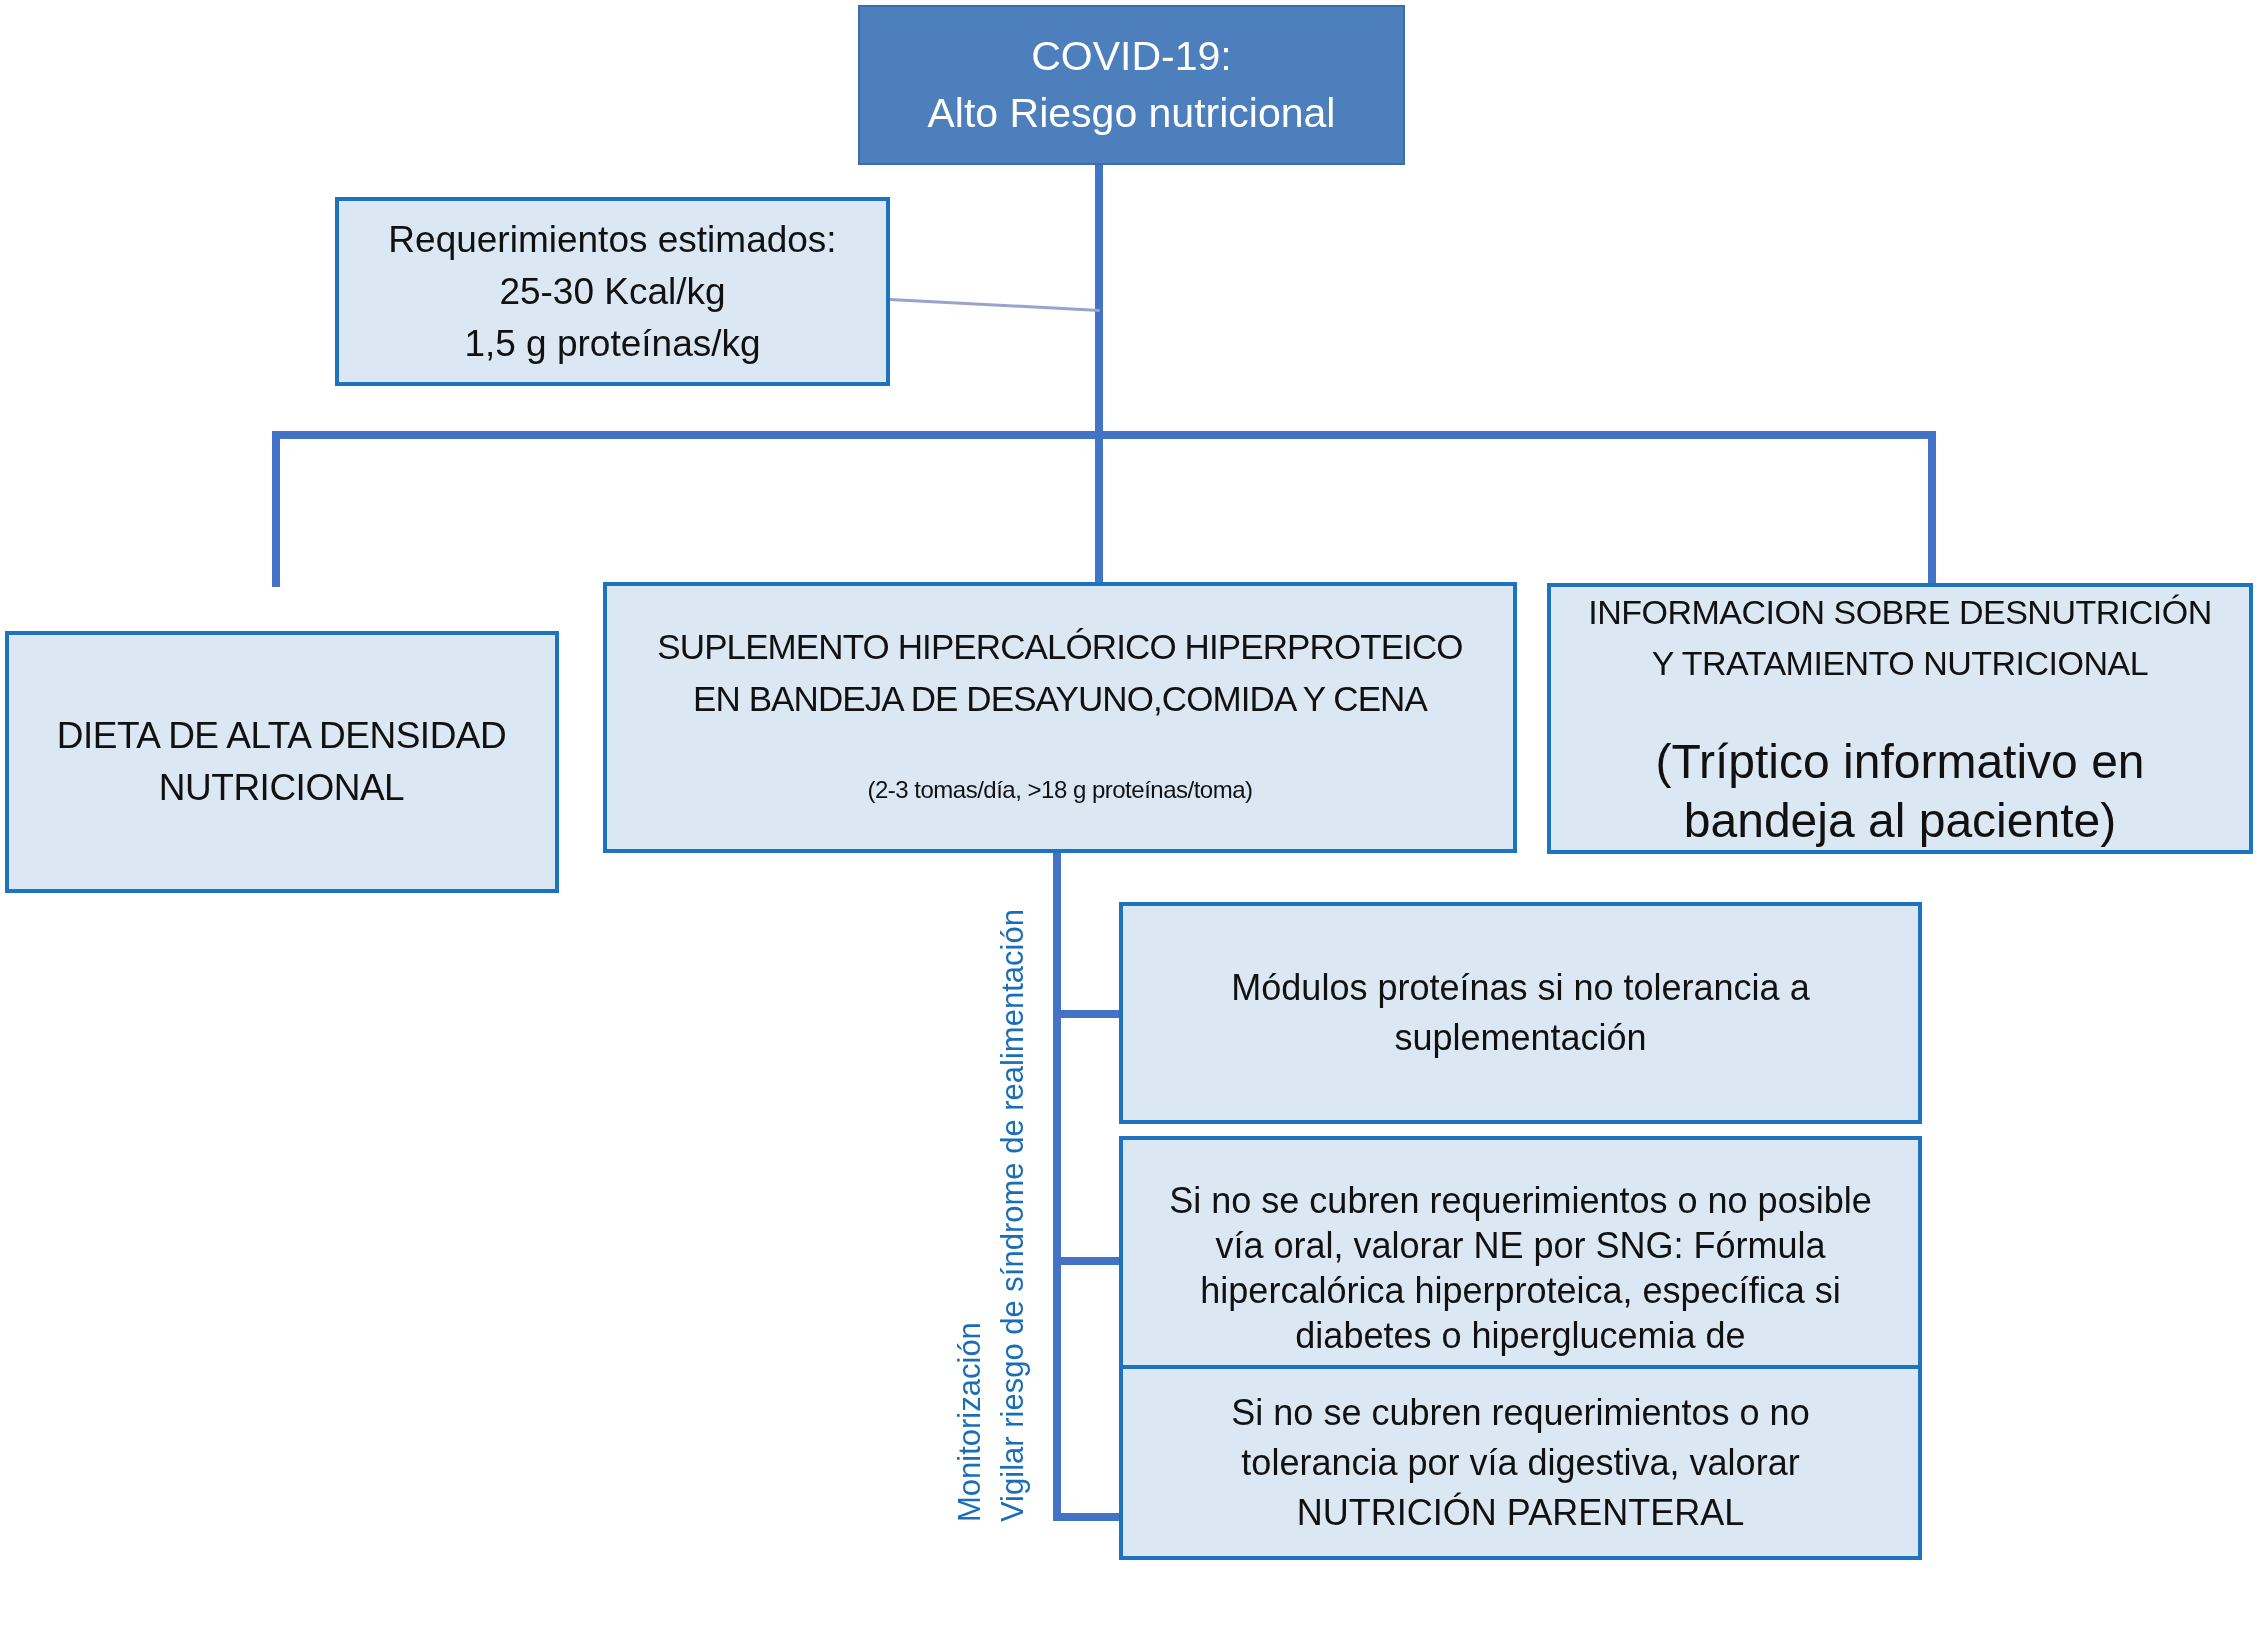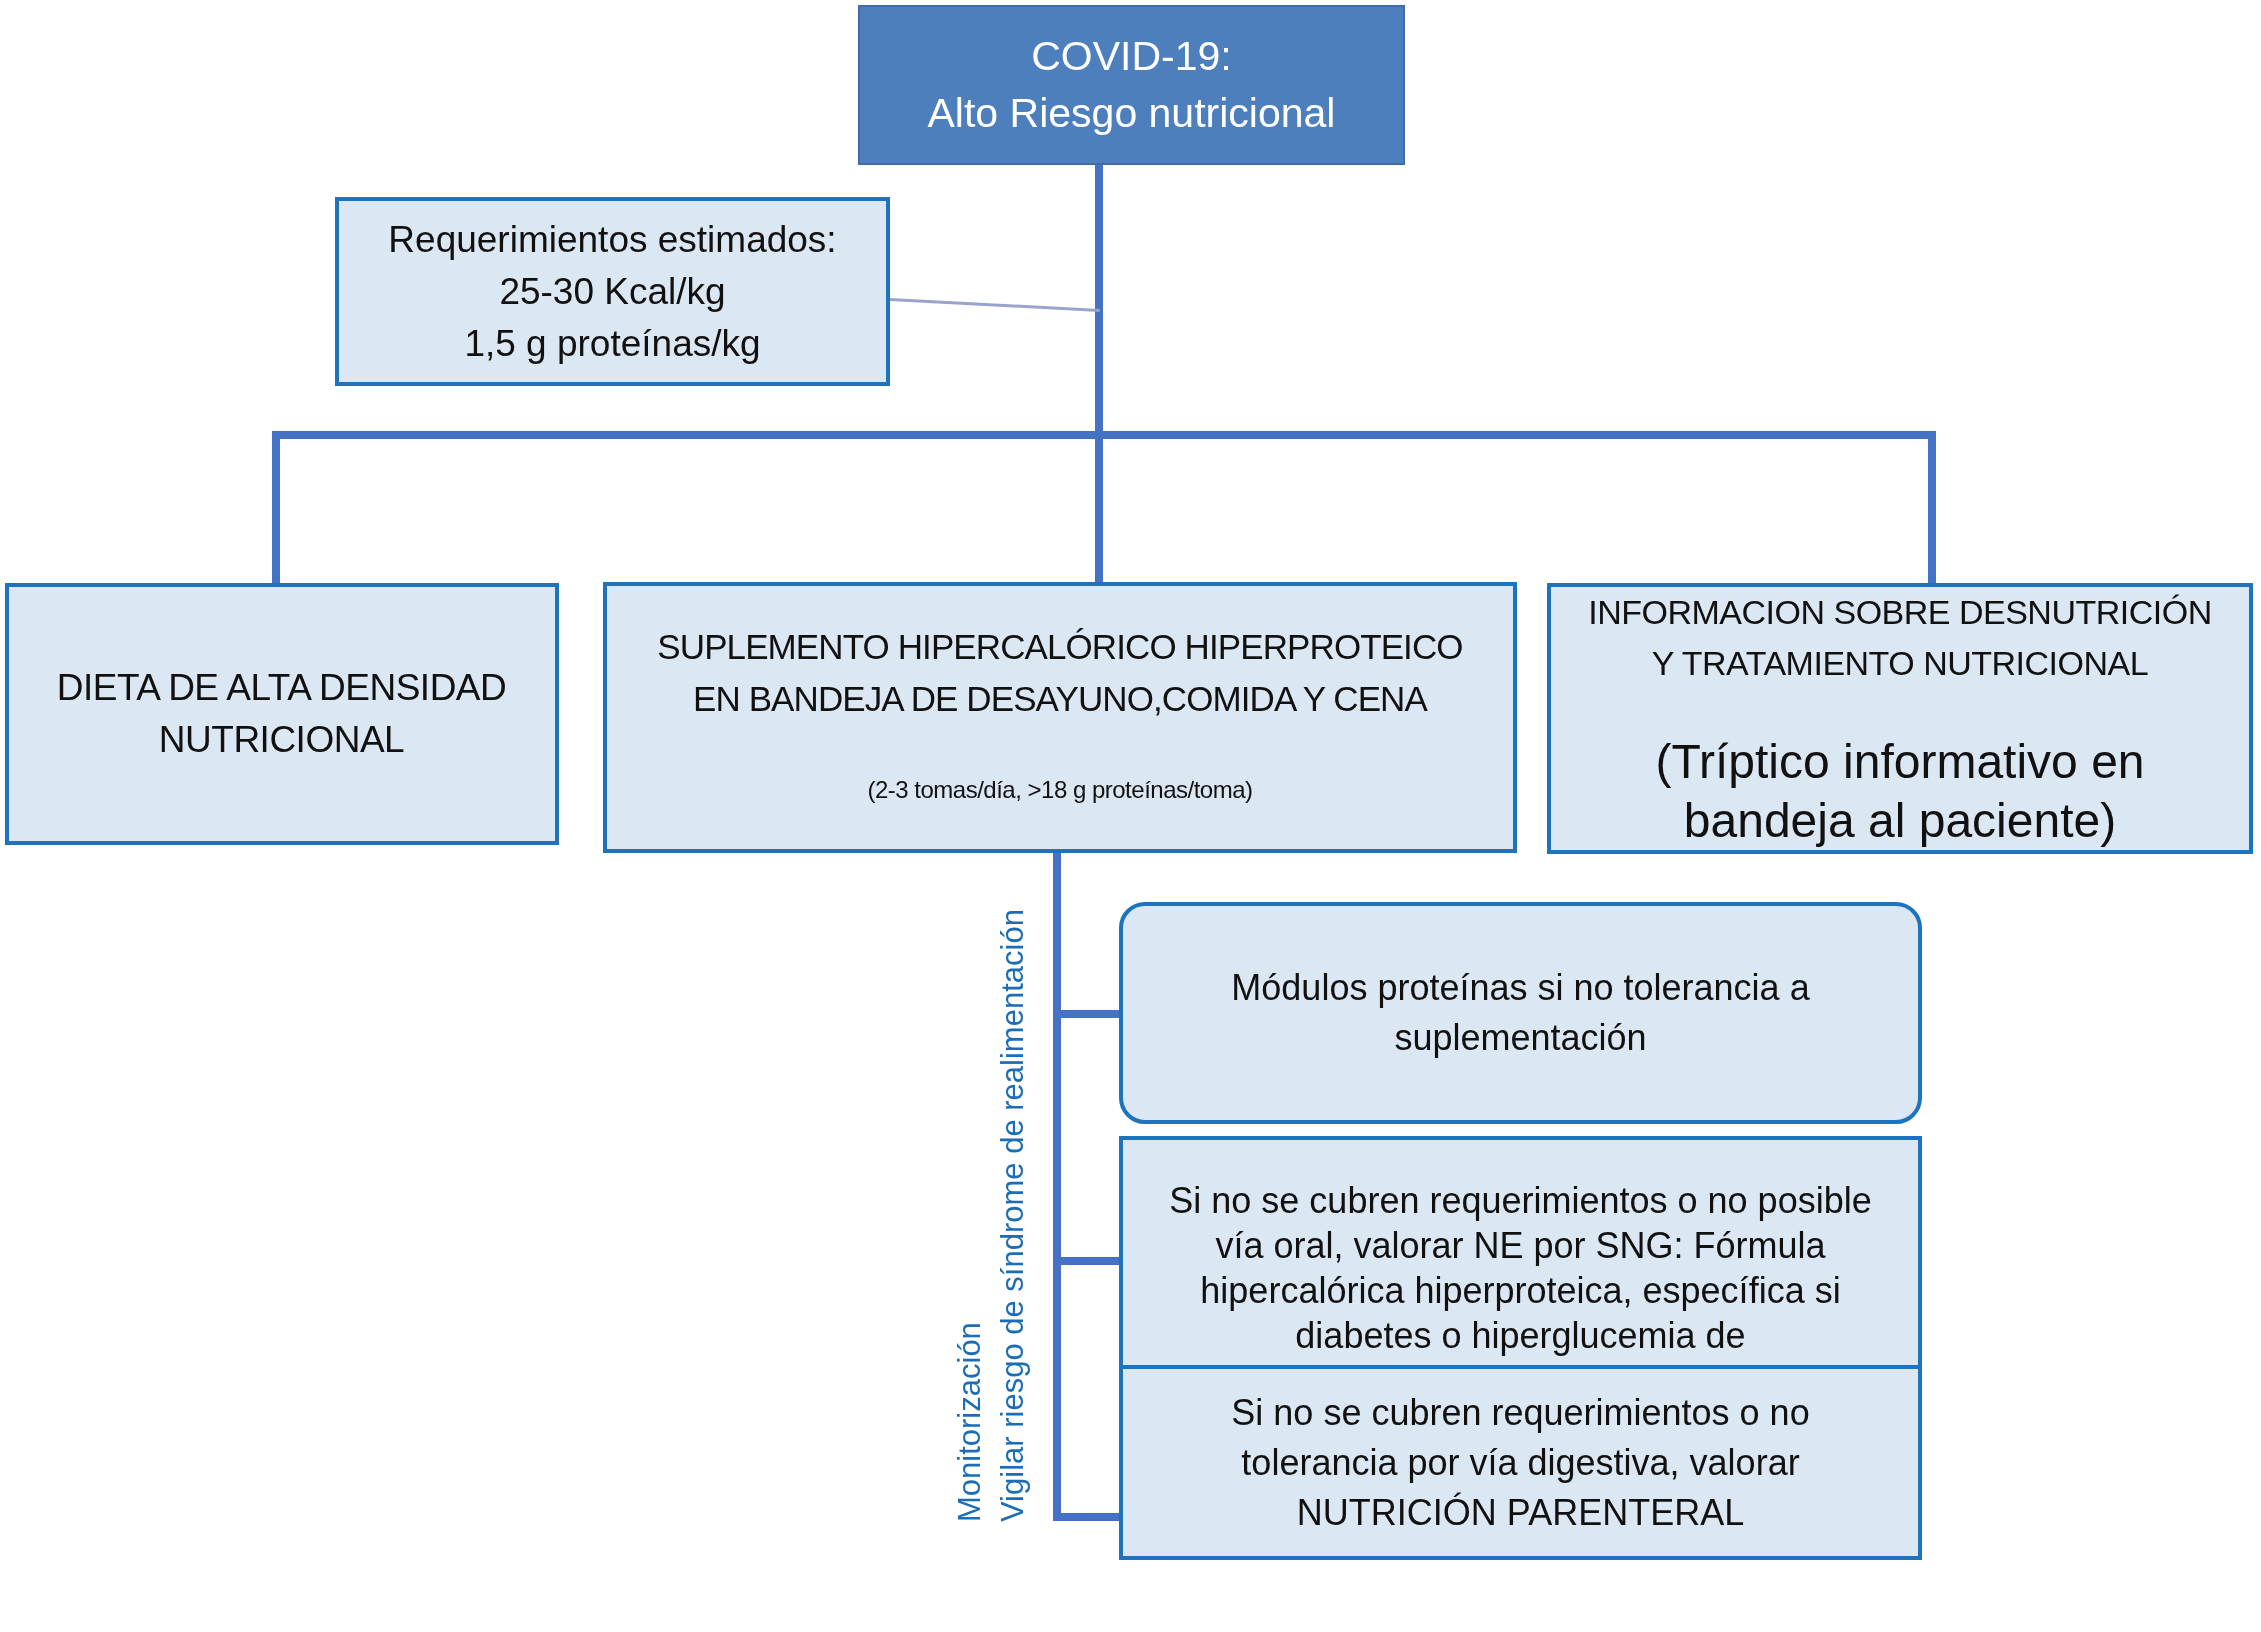--- a/index.html
+++ b/index.html
@@ -27,21 +27,21 @@
   .thin-line {
     position:absolute; background:var(--thin-connector,#98a3ce);
     transform:rotate(3deg); transform-origin:left center;
   }
   .arrowhead {
     position:absolute; width:0; height:0;
     border-left:11px solid transparent; border-right:11px solid transparent;
     border-top:12.7px solid var(--connector,#4472c4);
   }
   .req-box   { font-size:37px; line-height:52px; }
-  .left-box  { font-size:37px; line-height:52px; letter-spacing:-0.5px; padding:0 18px; }
+  .left-box  { font-size:37px; line-height:52px; letter-spacing:-0.5px; padding:0 18px;margin-top:48px; }
   .mid-box   { padding:0 4.5px; }
   .mid-title { font-size:35px; line-height:52px; letter-spacing:-0.9px; }
   .mid-sub   { font-size:24px; line-height:51px; margin-top:39px; letter-spacing:-0.5px; }
   .right-box { padding:0 4.5px; }
   .right-title { font-size:34px; line-height:51px; letter-spacing:-0.5px; }
   .right-sub { font-size:48px; line-height:59px; margin-top:16px; max-width:597px; }
   .sub-box-1 { font-size:36px; line-height:50px; padding:0 27px; }
   .sub-box-2 { font-size:36px; line-height:45px; padding:0 40px; }
   .sub-box-3 { font-size:36px; line-height:50px; padding:0 54px; }
   .block-line { display:block; }
@@ -97,21 +97,21 @@
       <span class="block-line">Y TRATAMIENTO NUTRICIONAL</span>
     </div>
     <div class="right-sub">(Tríptico informativo en bandeja al paciente)</div>
   </div>
 
   <div class="vtext">
     <span class="block-line">Monitorización</span>
     <span class="block-line">Vigilar riesgo de síndrome de realimentación</span>
   </div>
 
-  <div class="node light sub-box-1" style="left:1119px; top:902px; width:803px; height:222px;border-radius:26px;">
+  <div class="node light sub-box-1" style="left:1119px; top:902px; width:803px; height:222px;">
     <span>Módulos proteínas si no tolerancia a suplementación</span>
   </div>
 
   <div class="node light sub-box-2" style="left:1119px; top:1136px; width:803px; height:308px;">
     <span>Si no se cubren requerimientos o no posible vía oral, valorar NE por SNG: Fórmula hipercalórica hiperproteica, específica si diabetes o hiperglucemia de estrés/esteroidea</span>
   </div>
 
   <div class="node light sub-box-3" style="left:1119px; top:1365px; width:803px; height:195px;">
     <span>Si no se cubren requerimientos o no tolerancia por vía digestiva, valorar NUTRICIÓN PARENTERAL</span>
   </div>

